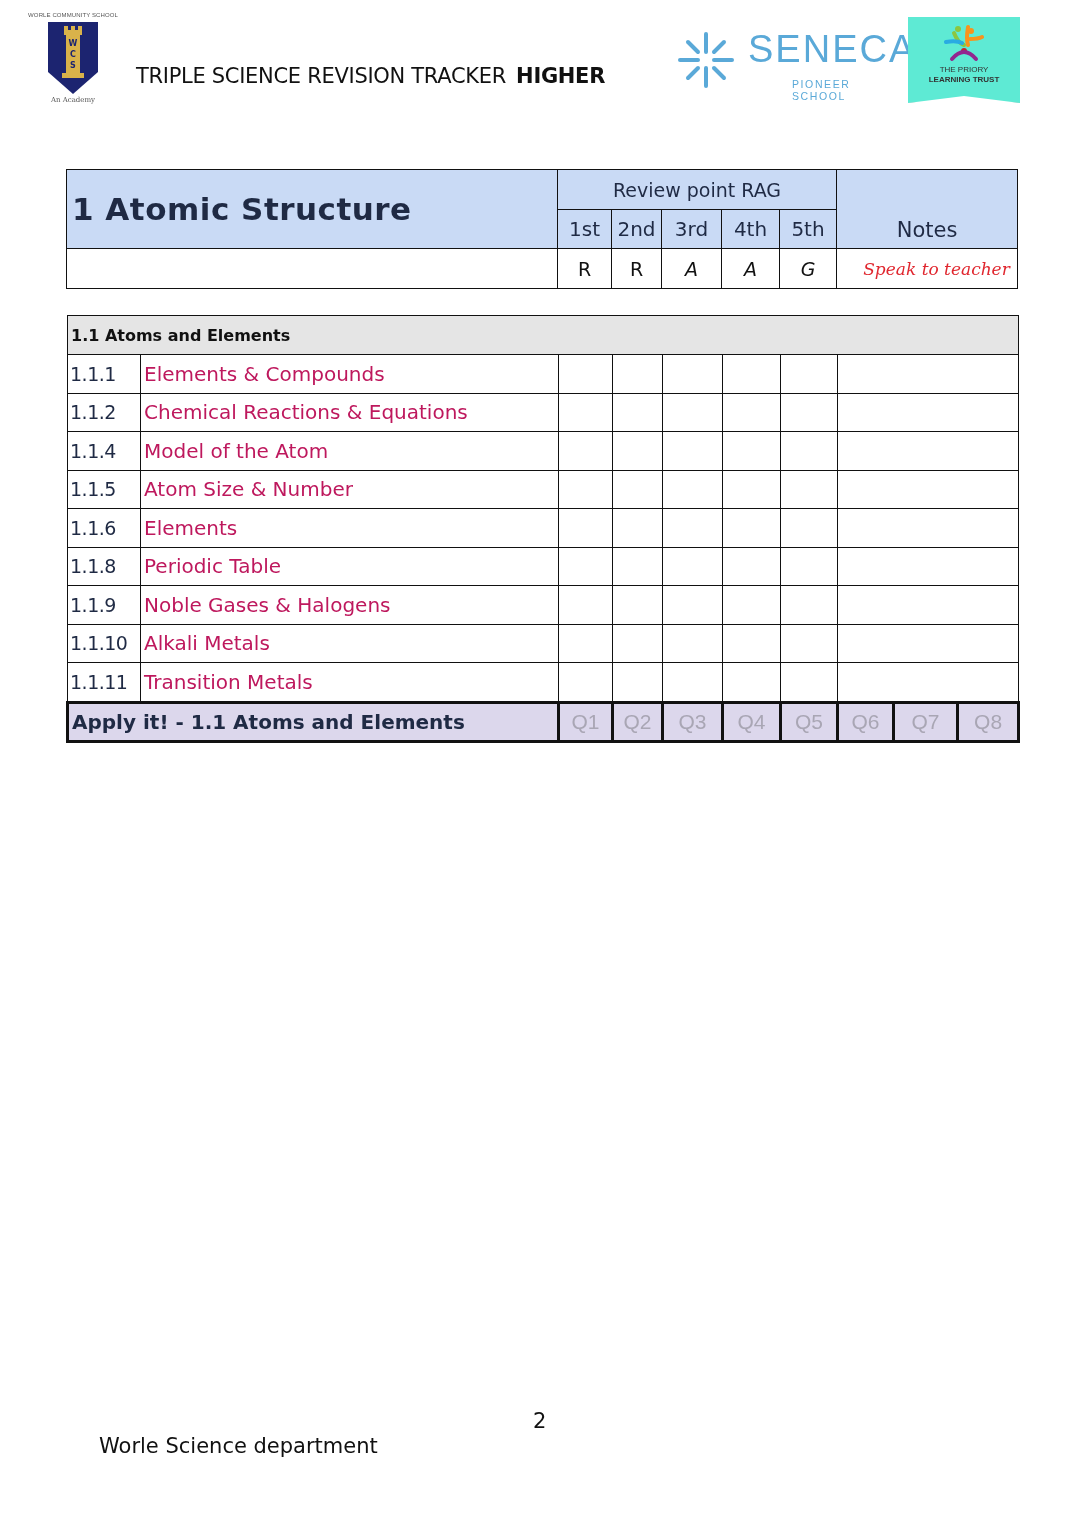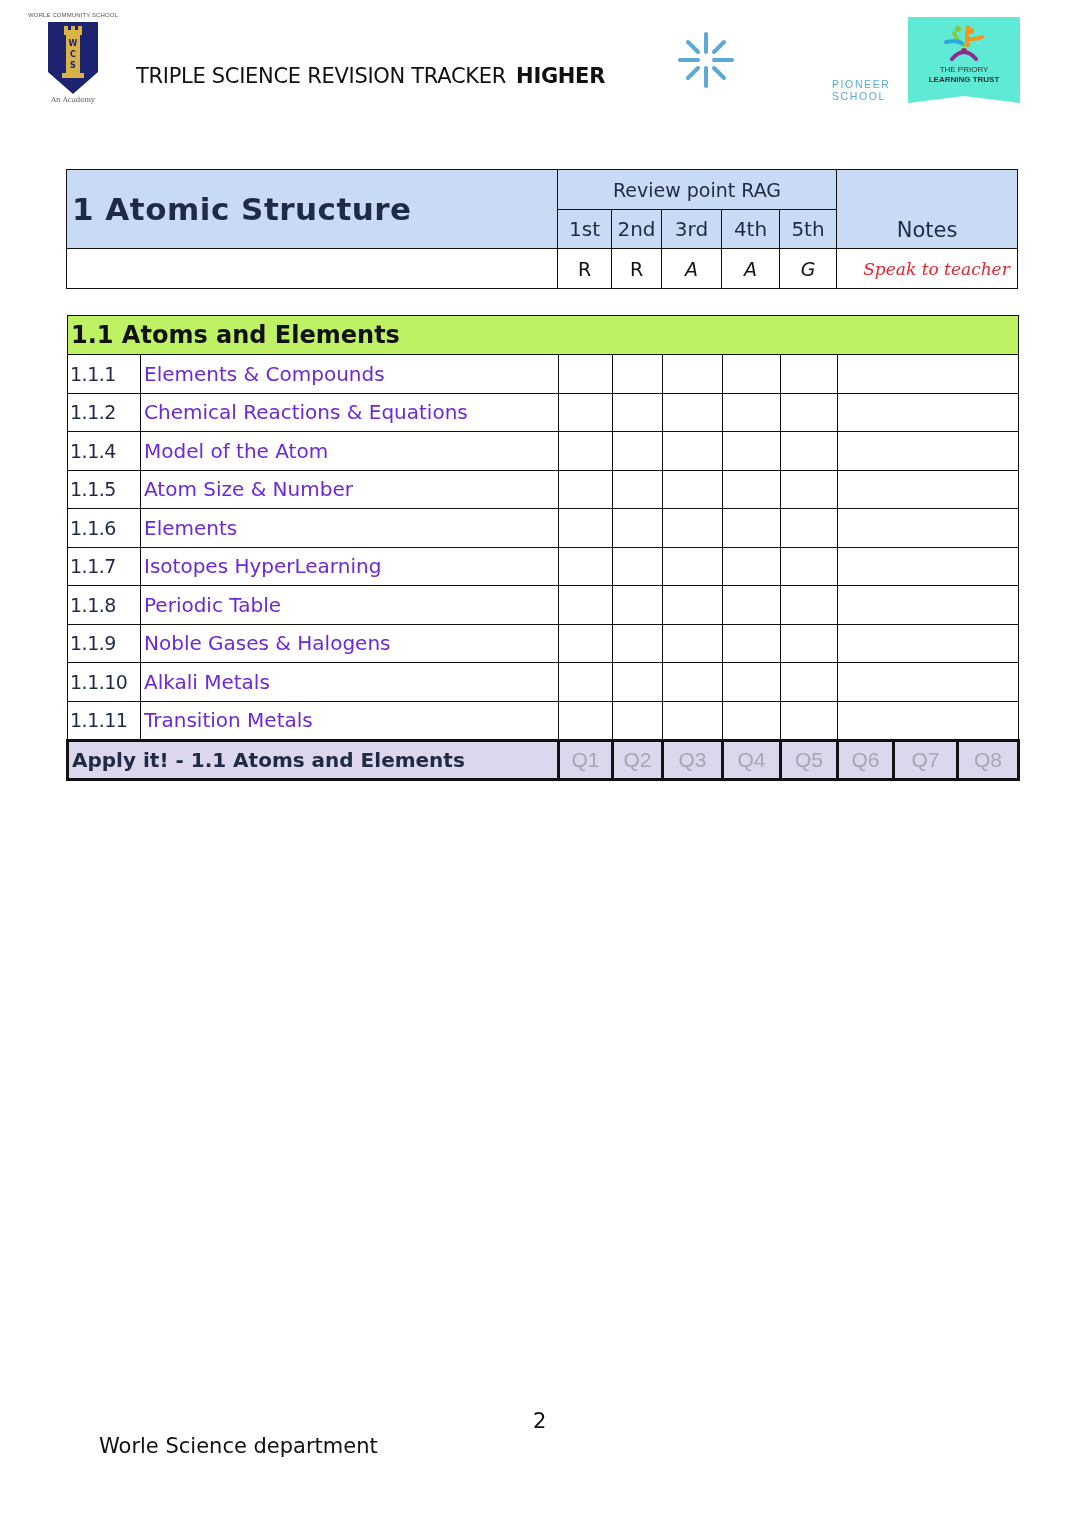--- a/index.html
+++ b/index.html
@@ -13,21 +13,21 @@
   .logo-wcs .academy { font-size: 7px; color: #555; font-family: "DejaVu Serif", serif; margin-top: 0; }
 
   .doc-title { position: absolute; left: 136px; top: 64px; font-size: 21px; color: #111;
                font-family: "DejaVu Sans", sans-serif; letter-spacing: -0.3px; white-space: nowrap; }
   .doc-title .tier { font-weight: bold; margin-left: 10px; }
 
   .logo-seneca { position: absolute; left: 676px; top: 30px; width: 230px; height: 62px; }
   .logo-seneca .brand { position: absolute; left: 72px; top: -2px; font-size: 38px; color: #5aa9d8;
                         font-family: "Liberation Sans", sans-serif; letter-spacing: 2px; font-weight: normal; }
   .logo-seneca .sub { position: absolute; left: 116px; top: 48px; font-size: 10.5px; color: #5aa9d8;
-                      letter-spacing: 1.6px; font-family: "Liberation Sans", sans-serif; margin-left: 40px; }
+                      letter-spacing: 1.6px; font-family: "Liberation Sans", sans-serif; }
 
   .logo-priory { position: absolute; left: 908px; top: 17px; width: 112px; height: 86px; background: #5eead4;
                  box-shadow: 1px 2px 3px rgba(0,0,0,0.25); clip-path: polygon(0 0,100% 0,100% 100%,50% 92%,0 100%); }
   .logo-priory svg { position: absolute; left: 36px; top: 6px; }
   .logo-priory .t1, .logo-priory .t2 { position: absolute; width: 100%; text-align: center; font-size: 8px;
                  color: #333; font-family: "Liberation Sans", sans-serif; }
   .logo-priory .t1 { top: 48px; }
   .logo-priory .t2 { top: 58px; font-weight: bold; }
 
   
@@ -39,24 +39,24 @@
   .topic-title { font-size: 31px; font-weight: bold; color: #1f2a44; padding-left: 5px !important; letter-spacing: 0.5px; }
   .rag-head { text-align: center; font-size: 19px; color: #1f2a44; }
   .rag-col { text-align: center; font-size: 20px; color: #1f2a44; }
   .notes-head { text-align: center; font-size: 21px; color: #1f2a44; vertical-align: bottom !important; padding-bottom: 6px !important; }
   .topic-table tr.status-row td { background: #fff; }
   .rag-val { text-align: center; font-size: 19px; color: #111; }
   .rag-val.italic { font-style: italic; }
   .note-val { text-align: center; font-size: 17px; color: #e0262e; font-style: italic; font-family: "DejaVu Serif", serif; padding-left: 19px; }
 
   .sub-table { left: 66px; top: 315px; width: 951px; }
-  .section-head td { background: #bef264; font-size: 24px; font-weight: bold; color: #111; padding-left: 3px; }
+  .section-head td { background: #e5e5e5; font-size: 16px; font-weight: bold; color: #111; padding-left: 3px; }
   .row td { background: #fff; height: 37.5px; }
   .code { font-size: 19px; color: #1f2a44; padding-left: 2px !important; letter-spacing: -0.5px; }
-  .name { font-size: 20px; color: #6d28d9; padding-left: 3px !important; }
+  .name { font-size: 20px; color: #be185d; padding-left: 3px !important; }
   .apply td { background: #dcd7ec; border-width: 3px; border-color: #111; height: 36px; }
   .apply .apply-label { font-size: 20px; font-weight: bold; color: #1f2a44; padding-left: 3px; }
   .apply .q { text-align: center; font-size: 21px; color: #a9a6b4; font-family: "Liberation Sans", sans-serif; }
 
   
   .page-num { position: absolute; left: 533px; top: 1409px; font-size: 21px; color: #111; }
   .footer-dept { position: absolute; left: 99px; top: 1434px; font-size: 21px; color: #111; }
 </style>
 </head>
 <body>
@@ -88,20 +88,21 @@
       <line x1="30" y1="4" x2="30" y2="22"></line>
         <line x1="30" y1="38" x2="30" y2="56"></line>
       <line x1="4" y1="30" x2="22" y2="30"></line>
         <line x1="38" y1="30" x2="56" y2="30"></line>
       <line x1="12" y1="12" x2="22" y2="22"></line>
         <line x1="38" y1="38" x2="48" y2="48"></line>
       <line x1="48" y1="12" x2="38" y2="22"></line>
         <line x1="22" y1="38" x2="12" y2="48"></line>
     </g>
   </svg>
+  <div class="brand">SENECA</div>
   <div class="sub">PIONEER SCHOOL</div>
 </div>
 
 <div class="logo-priory">
   <svg width="40" height="40" viewBox="0 0 40 40">
     <circle cx="14" cy="6" r="3" fill="#8cc63f"></circle>
       <path d="M10 10 Q14 20 20 22" stroke="#8cc63f" stroke-width="4" fill="none" stroke-linecap="round"></path>
     <circle cx="27" cy="8" r="3" fill="#f7941d"></circle>
       <path d="M24 4 Q22 16 24 22 M26 16 Q34 16 38 14" stroke="#f7941d" stroke-width="4" fill="none" stroke-linecap="round"></path>
     <path d="M2 19 Q12 17 18 20" stroke="#29abe2" stroke-width="4" fill="none" stroke-linecap="round"></path>
@@ -210,30 +211,20 @@
         <td class="code">1.1.6</td>
         <td class="name">Elements</td>
         <td></td>
         <td></td>
         <td></td>
         <td></td>
         <td></td>
         <td colspan="3"></td>
       </tr>
       <tr class="row">
-        <td class="code">1.1.7</td>
-        <td class="name">Isotopes HyperLearning</td>
-        <td></td>
-        <td></td>
-        <td></td>
-        <td></td>
-        <td></td>
-        <td colspan="3"></td>
-      </tr>
-      <tr class="row">
         <td class="code">1.1.8</td>
         <td class="name">Periodic Table</td>
         <td></td>
         <td></td>
         <td></td>
         <td></td>
         <td></td>
         <td colspan="3"></td>
       </tr>
       <tr class="row">

